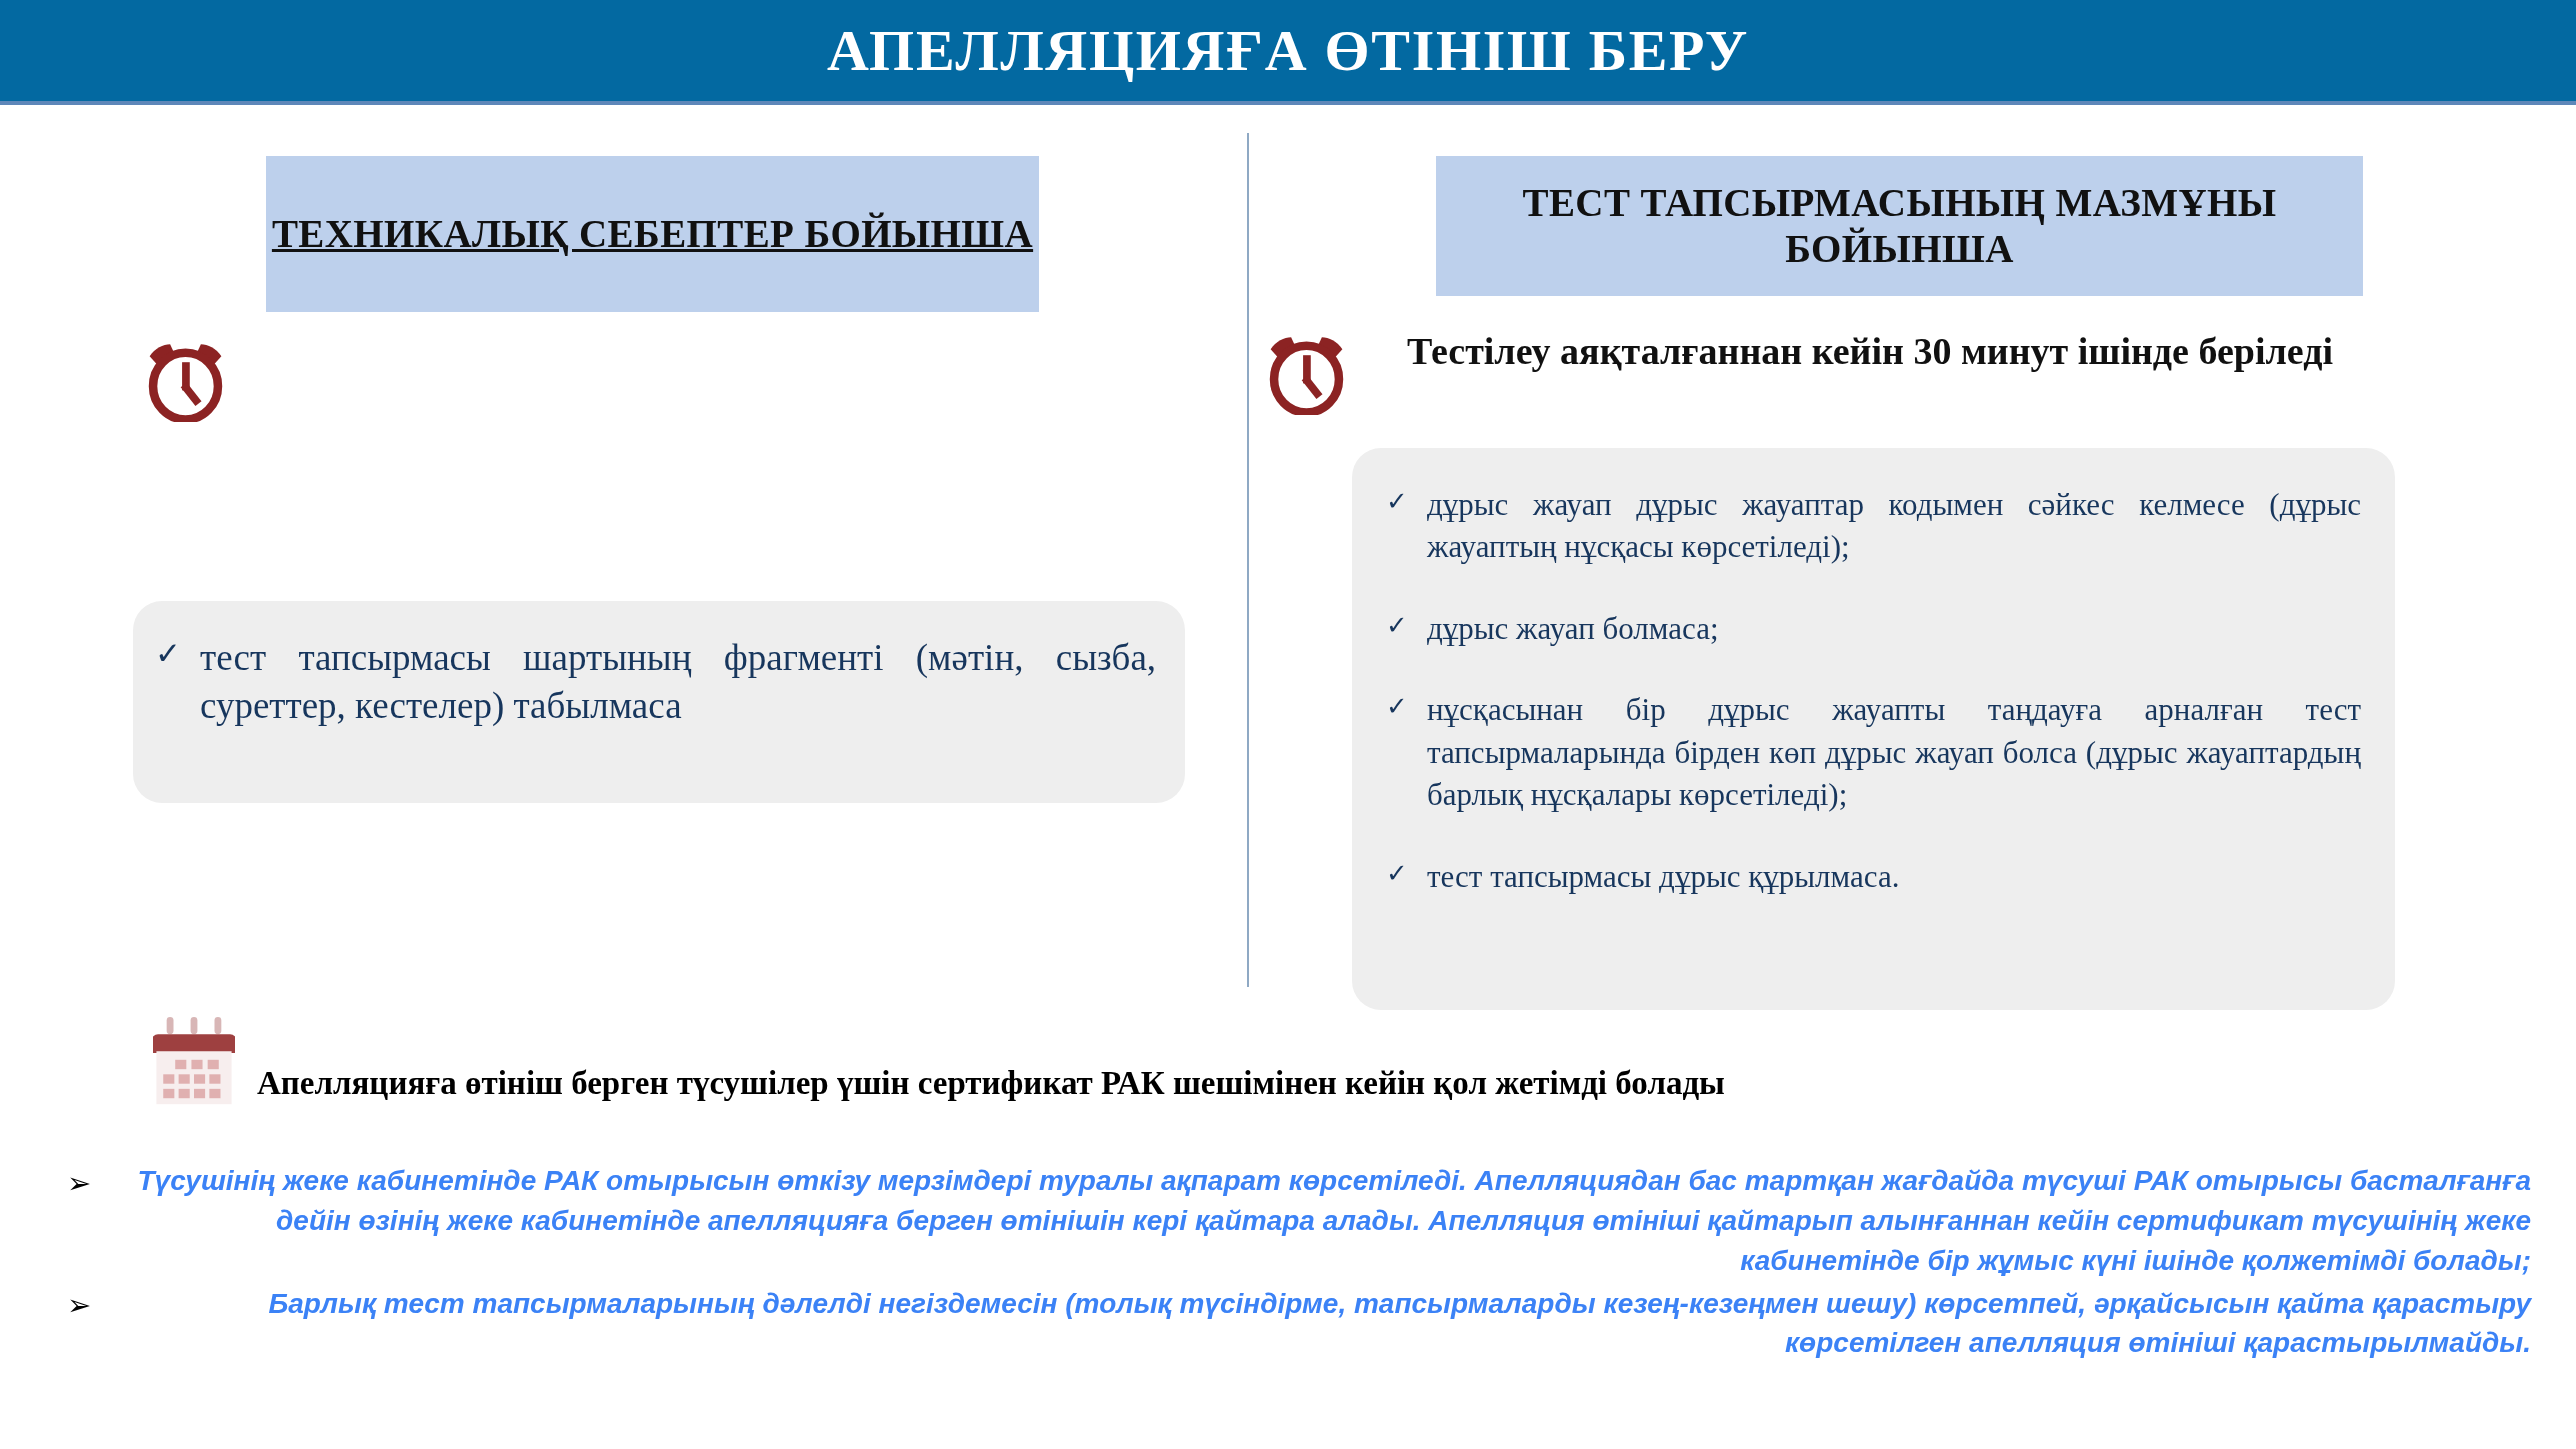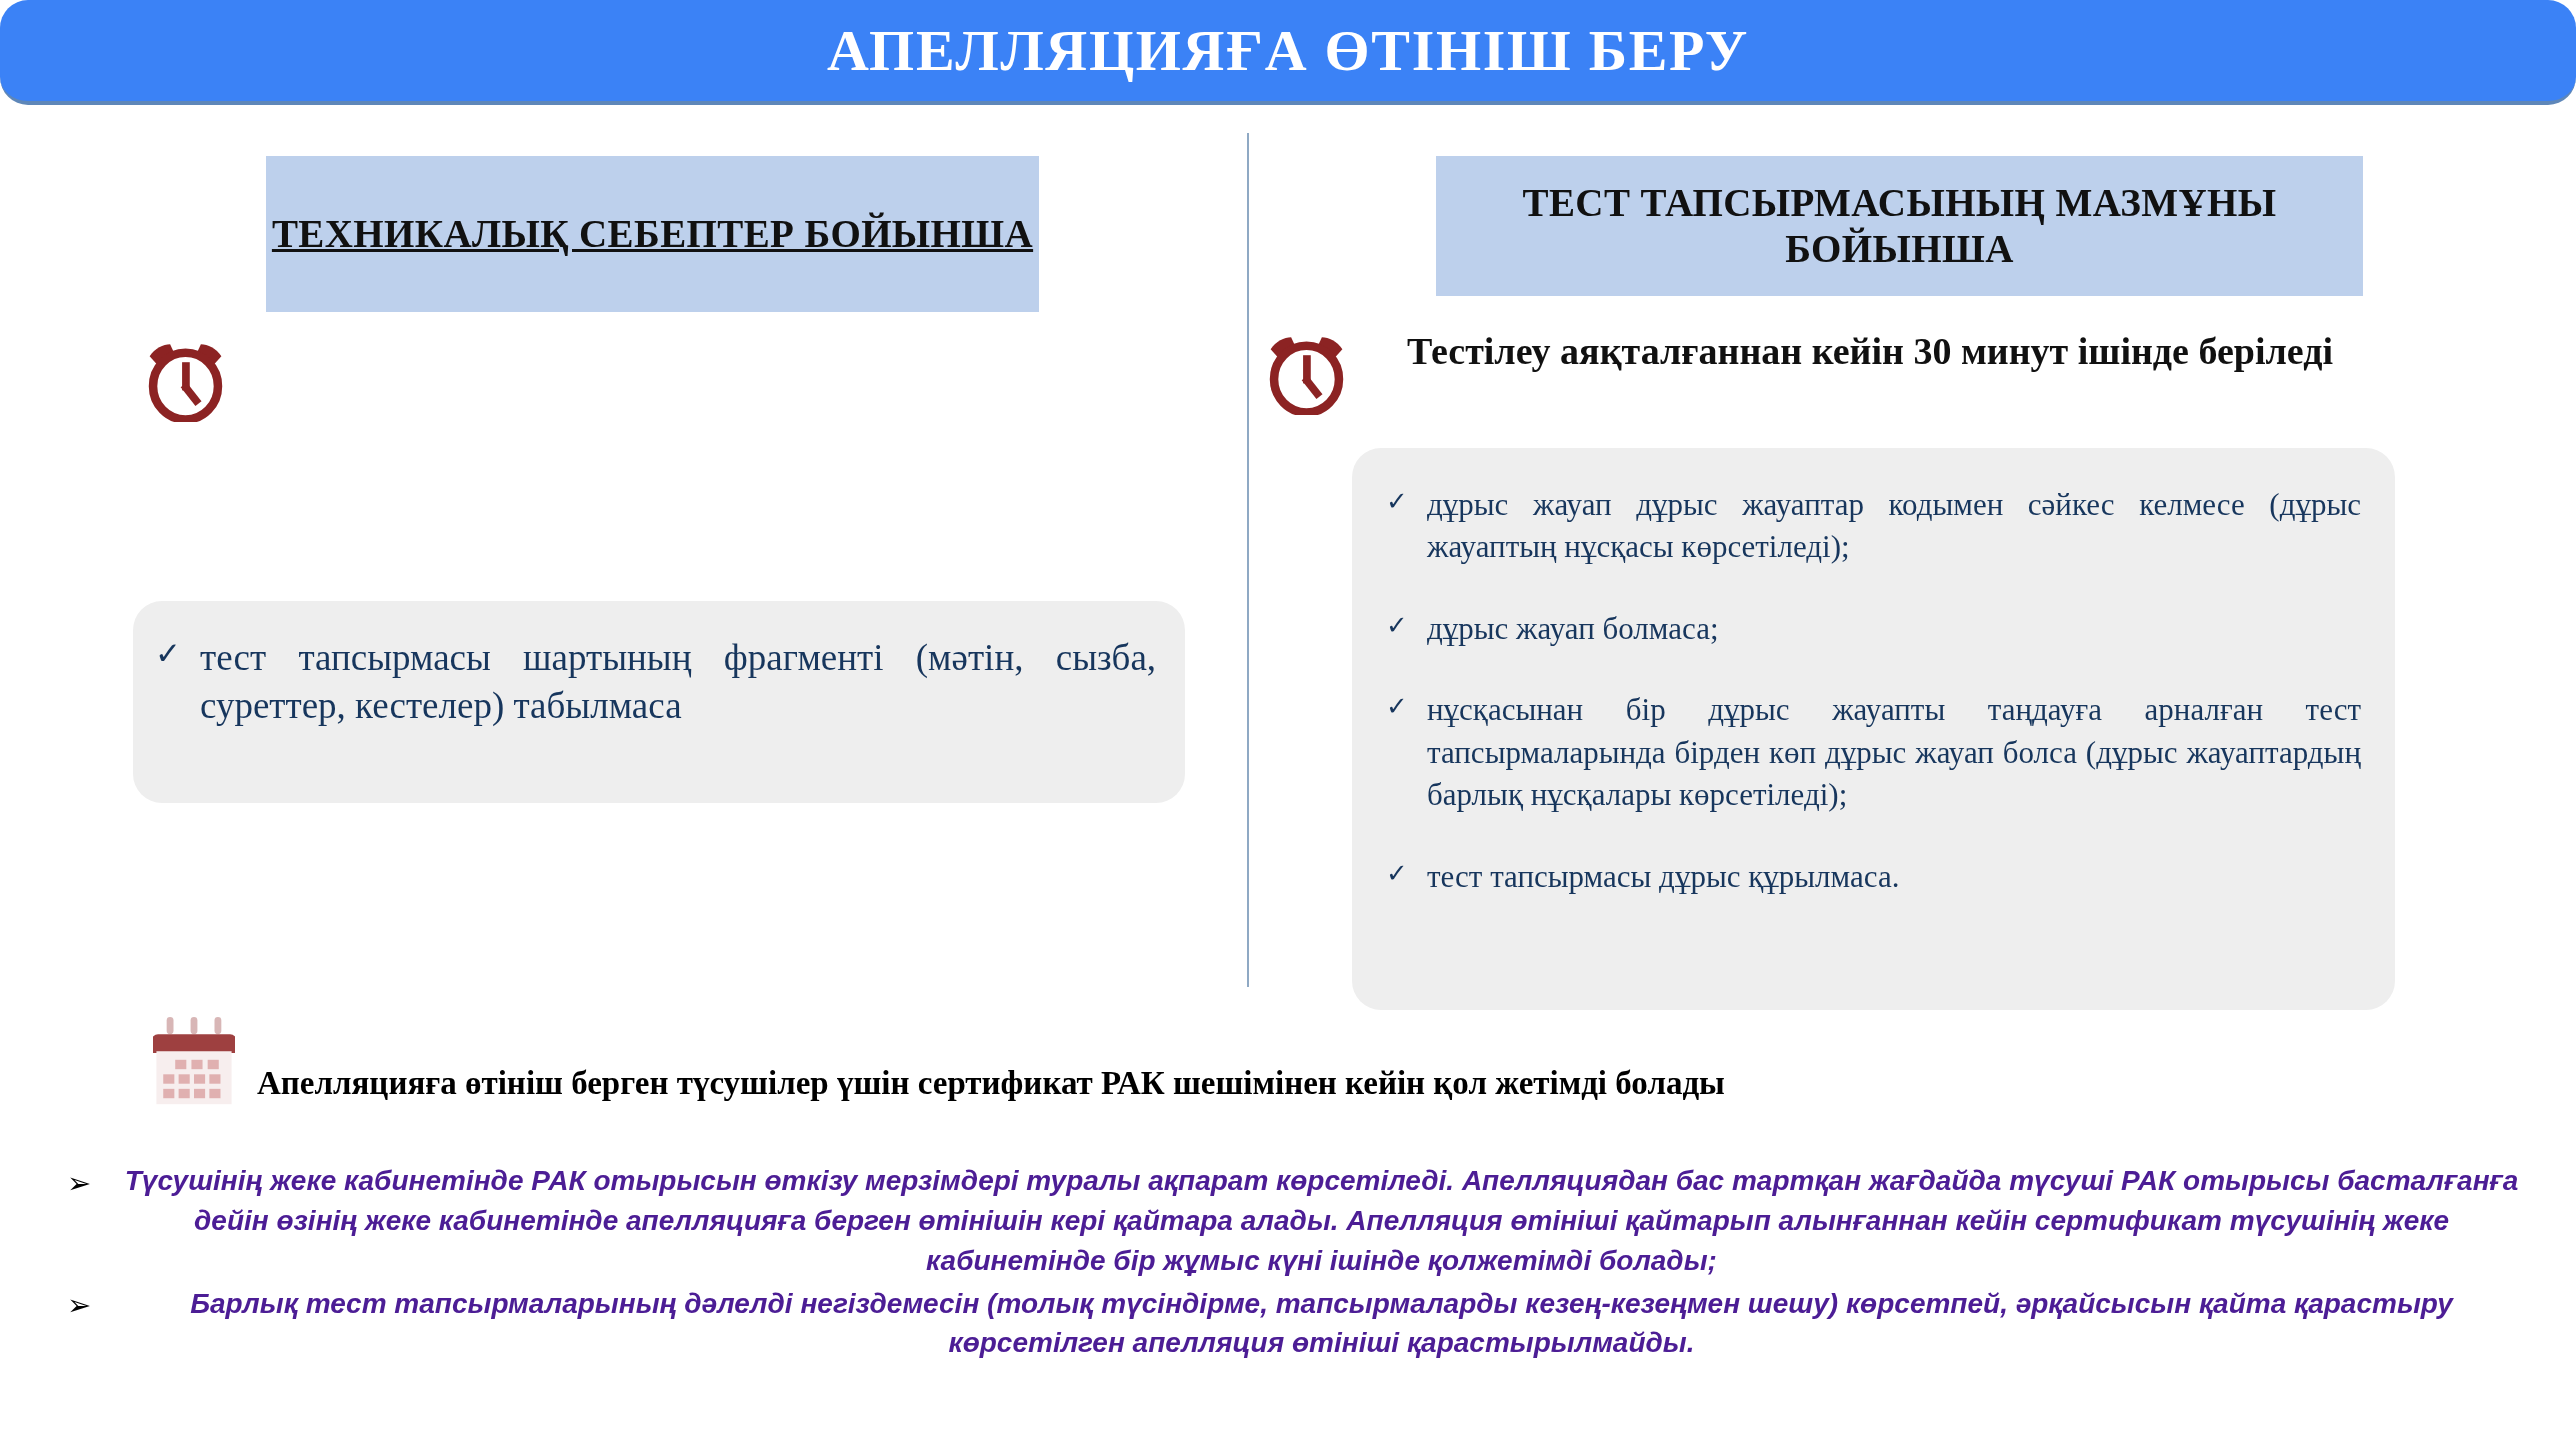--- a/index.html
+++ b/index.html
@@ -15,26 +15,25 @@
     position: relative;
   }
 
   
   .banner {
     position: absolute;
     left: 0;
     top: 0;
     width: 2576px;
     height: 101px;
-    background: #3b82f6;
+    background: #0369a1;
     border-bottom: 4.3px solid #5e87b9;
     display: flex;
     align-items: center;
     justify-content: center;
-    border-radius: 28px;
   }
   .banner-title {
     color: #ffffff;
     font-family: "Liberation Serif", serif;
     font-weight: bold;
     font-size: 58px;
     letter-spacing: 1.7px;
     line-height: 1;
     white-space: nowrap;
   }
@@ -202,22 +201,22 @@
     color: #000000;
     padding-top: 1.7px;
   }
   .note-text {
     flex: 1;
     font-family: "Liberation Sans", sans-serif;
     font-style: italic;
     font-weight: bold;
     font-size: 28px;
     line-height: 1.42;
-    color: #4c1d95;
-    text-align: center;
+    color: #3b82f6;
+    text-align: right;
   }
 </style>
 </head>
 <body>
 
 <div class="banner">
   <div class="banner-title">АПЕЛЛЯЦИЯҒА ӨТІНІШ БЕРУ</div>
 </div>
 
 <div class="divider"></div>

